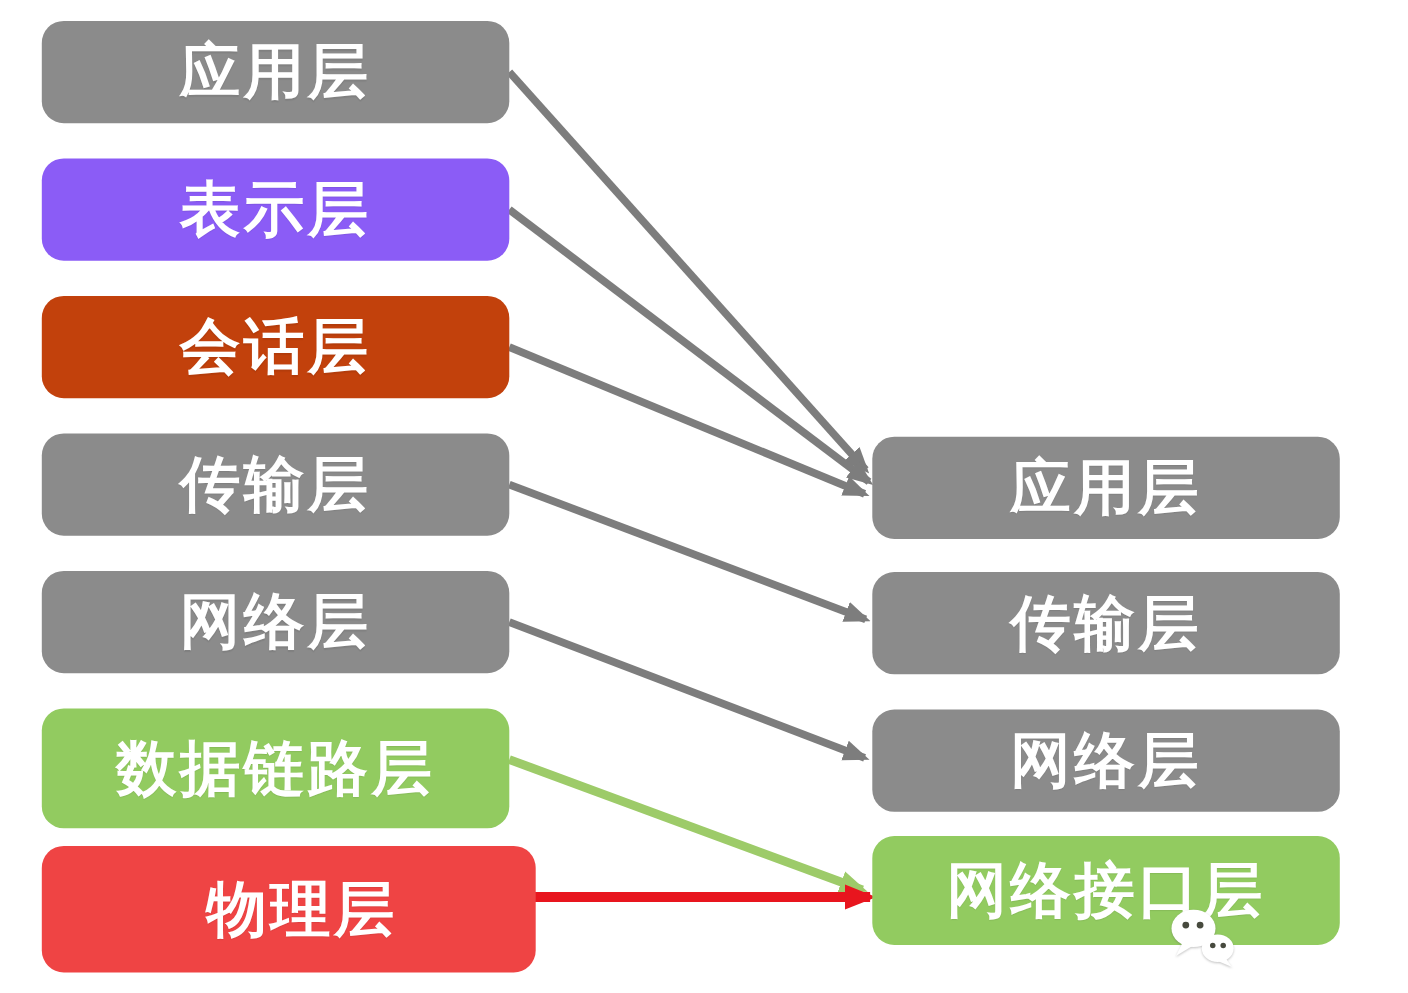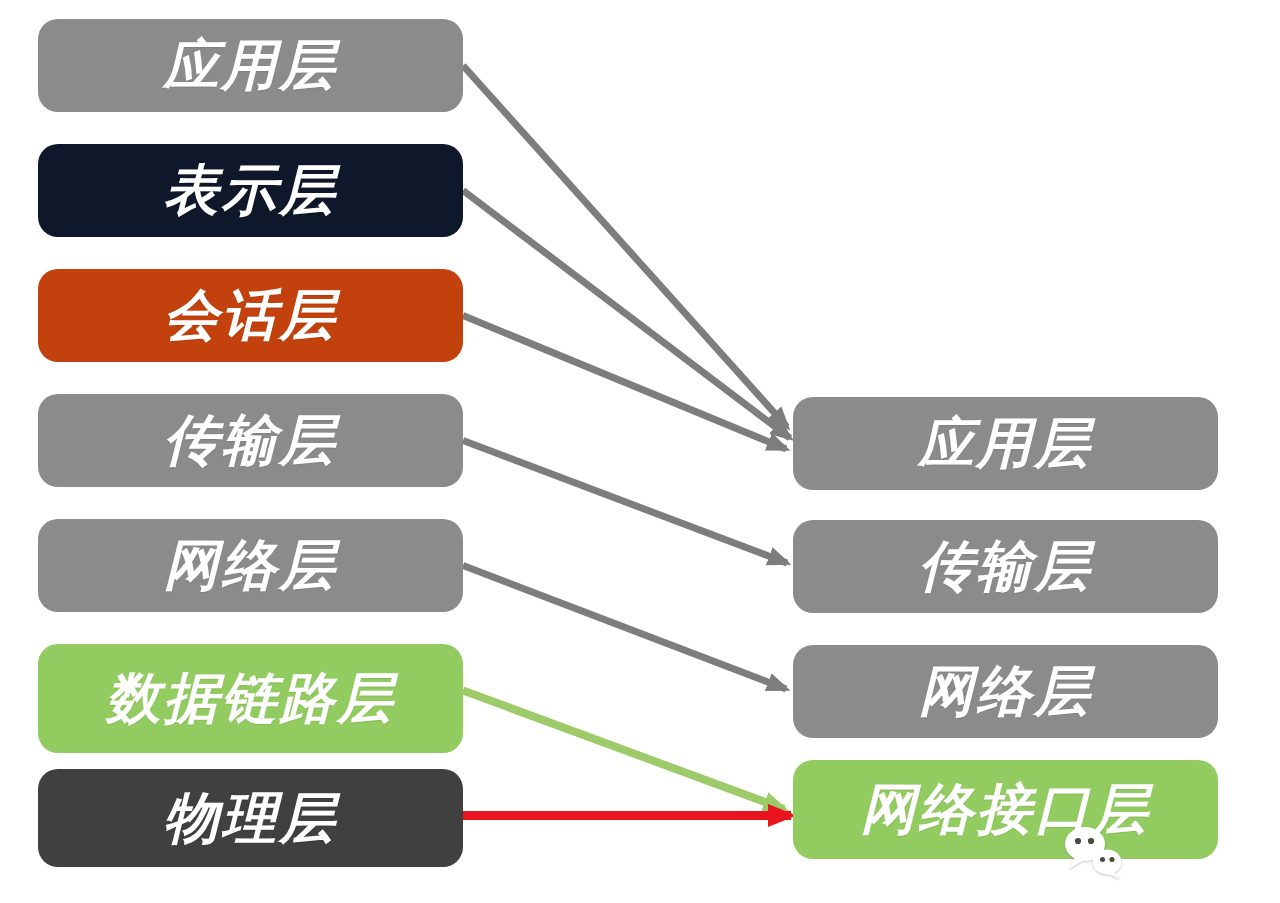--- a/index.html
+++ b/index.html
@@ -5,21 +5,20 @@
   html,body{margin:0;padding:0;background:#ffffff;}
   .canvas{
     position:relative;width:1280px;height:903px;background:#ffffff;
     overflow:hidden;font-family:"Liberation Sans","DejaVu Sans",sans-serif;
   }
   #arrow-layer{position:absolute;left:0;top:0;width:1280px;height:903px;}
   .layer-box{
     position:absolute;width:425px;height:93px;border-radius:20px;
     display:flex;align-items:center;justify-content:center;
     background:#8b8b8b;
-    font-style:italic;
   }
   .layer-box .label{
     color:#ffffff;font-size:55px;font-weight:bold;letter-spacing:3px;
     line-height:1;white-space:nowrap;
     text-shadow:0 1px 1px rgba(0,0,0,0.08);
   }
   .wm-badge{position:absolute;left:1062px;top:822px;width:230px;height:62px;}
   .wm-icon{position:absolute;left:0;top:2px;
     filter:drop-shadow(0 1px 1px rgba(90,90,90,0.35));}
   .wm-brand{
@@ -59,36 +58,36 @@
         <line x1="463" y1="565.5" x2="786" y2="689" stroke="#7d7d7d" stroke-width="7" marker-end="url(#arrow-gray)"></line>
         <line x1="463" y1="690.5" x2="784" y2="809" stroke="#9dcb69" stroke-width="8" marker-end="url(#arrow-green)"></line>
         <line x1="463" y1="815.5" x2="791" y2="815.5" stroke="#e8151e" stroke-width="9" marker-end="url(#arrow-red)"></line>
       </g>
   </svg>
 
   <div id="left-column">
       <div class="layer-box" style="left: 38px; top: 19px; height: 93px; background: rgb(139, 139, 139);">
         <span class="label" style="color: rgb(255, 255, 255);">应用层</span>
       </div>
-      <div class="layer-box" style="left: 38px; top: 144px; height: 93px; background: #0f172a;">
+      <div class="layer-box" style="left: 38px; top: 144px; height: 93px; background: #8b5cf6;">
         <span class="label" style="color: rgb(255, 255, 255);">表示层</span>
       </div>
       <div class="layer-box" style="left: 38px; top: 269px; height: 93px; background: #c2410c;">
         <span class="label" style="color: rgb(255, 255, 255);">会话层</span>
       </div>
       <div class="layer-box" style="left: 38px; top: 394px; height: 93px; background: rgb(139, 139, 139);">
         <span class="label" style="color: rgb(255, 255, 255);">传输层</span>
       </div>
       <div class="layer-box" style="left: 38px; top: 519px; height: 93px; background: rgb(139, 139, 139);">
         <span class="label" style="color: rgb(255, 255, 255);">网络层</span>
       </div>
       <div class="layer-box" style="left: 38px; top: 644px; height: 109px; background: rgb(146, 203, 96);">
         <span class="label" style="color: rgb(255, 255, 255);">数据链路层</span>
       </div>
-      <div class="layer-box" style="left: 38px; top: 769px; height: 98px; background: #404040;">
+      <div class="layer-box" style="left: 38px; top: 769px; height: 115px; background: #ef4444; padding-left: 24px;">
         <span class="label" style="color: rgb(255, 255, 255);">物理层</span>
       </div>
     </div>
   <div id="right-column">
       <div class="layer-box" style="left: 793px; top: 397px; height: 93px; background: rgb(139, 139, 139);">
         <span class="label" style="color: rgb(255, 255, 255);">应用层</span>
       </div>
       <div class="layer-box" style="left: 793px; top: 520px; height: 93px; background: rgb(139, 139, 139);">
         <span class="label" style="color: rgb(255, 255, 255);">传输层</span>
       </div>

